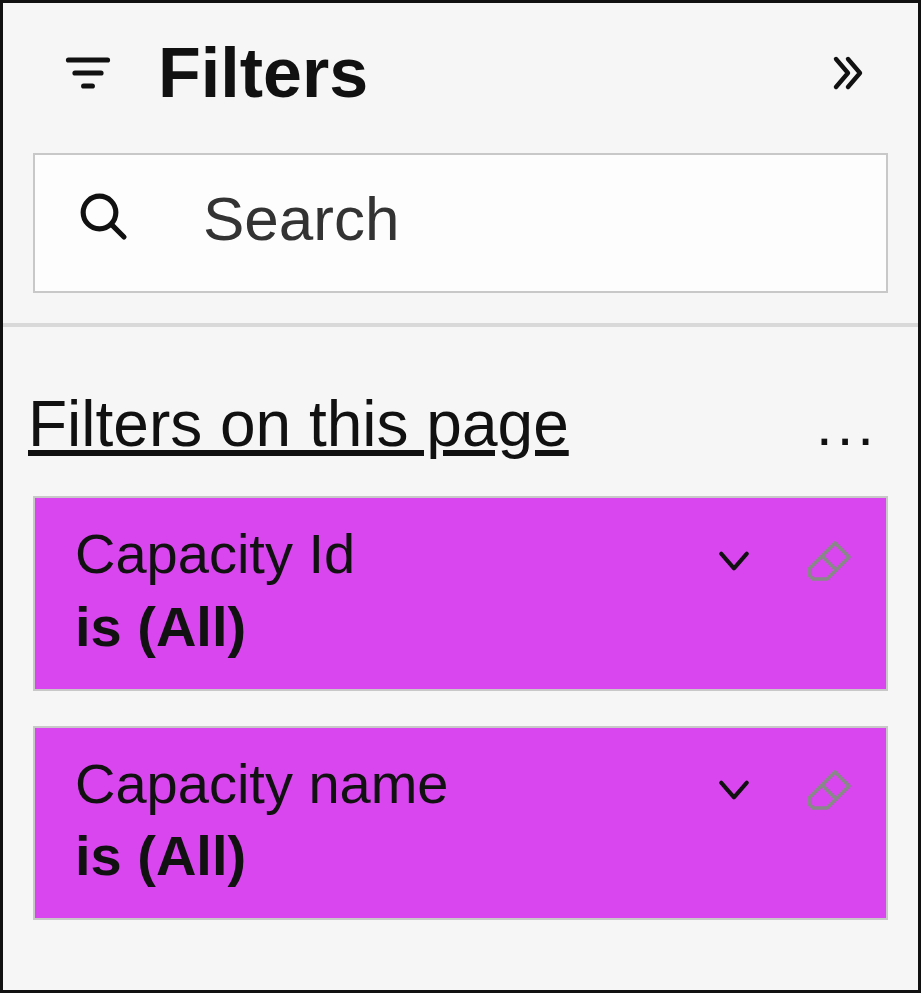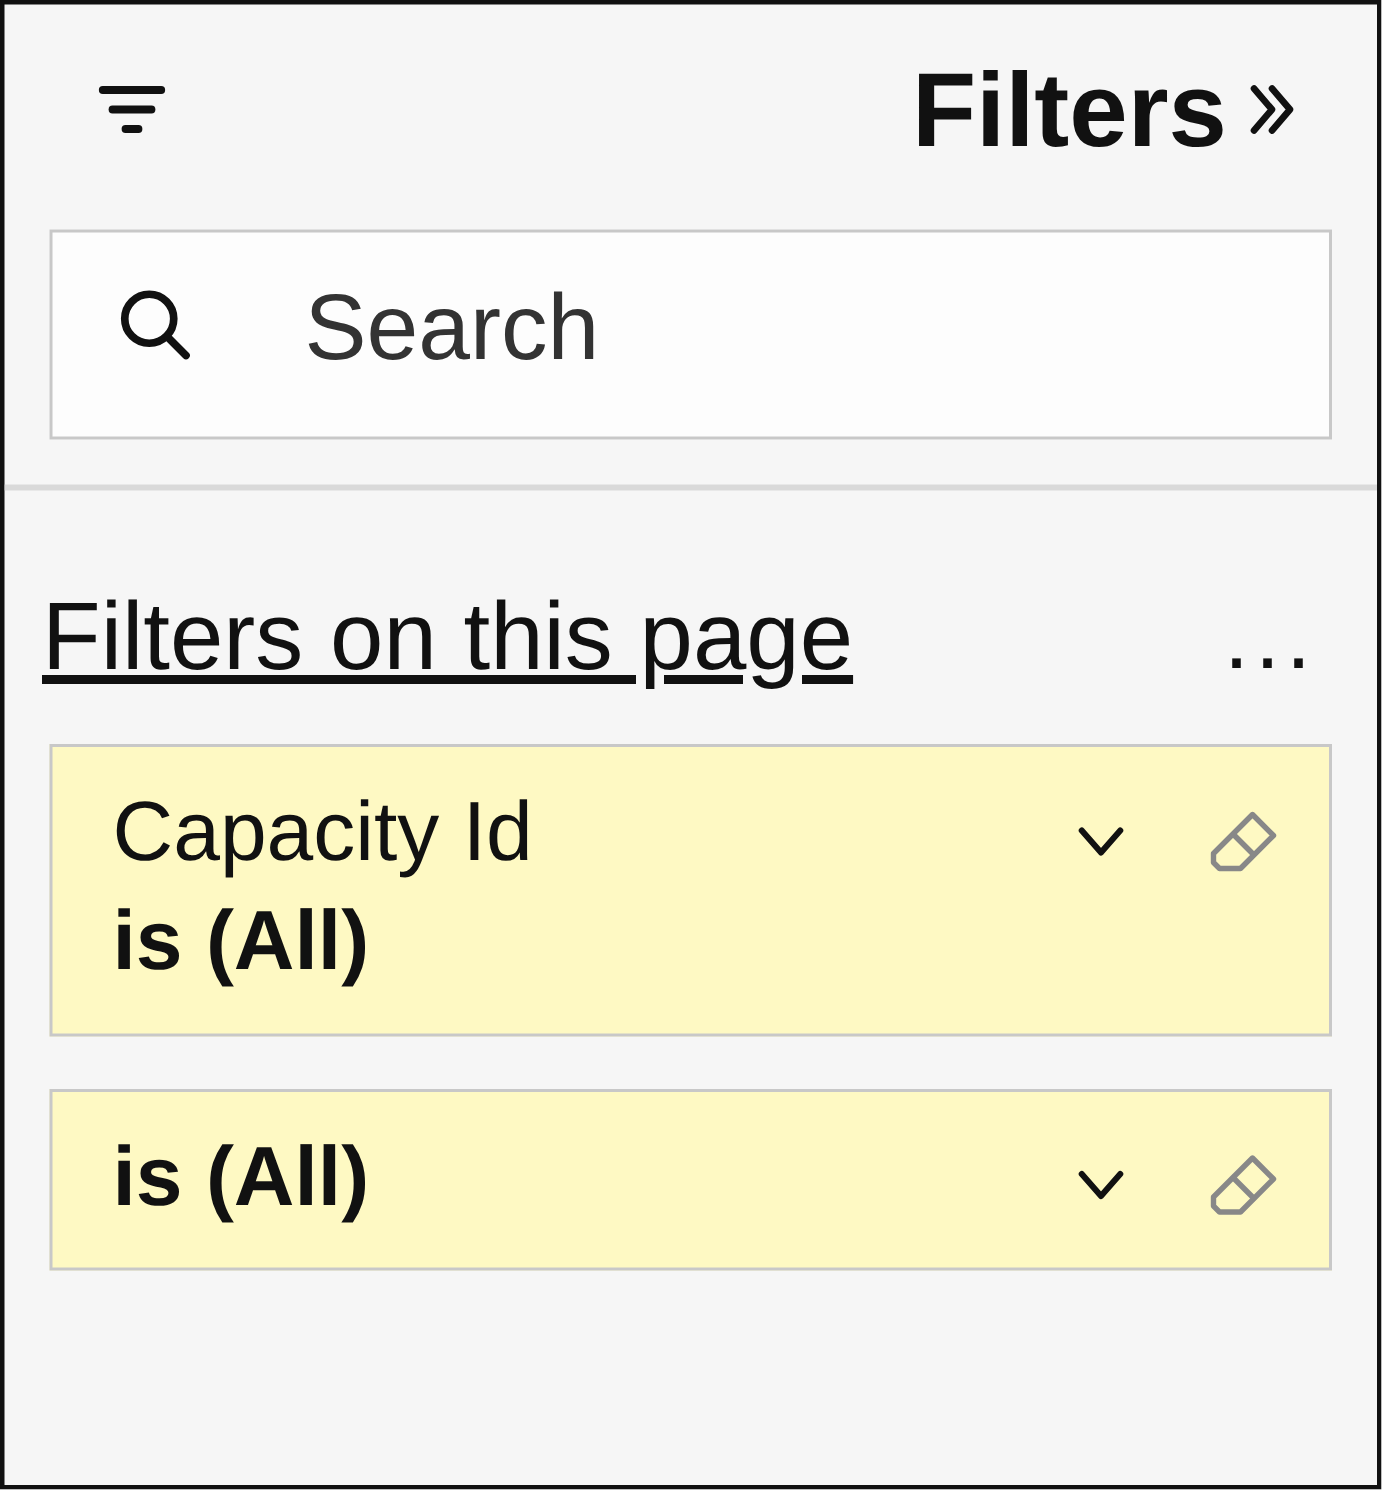--- a/index.html
+++ b/index.html
@@ -25,21 +25,20 @@
   }
   .filter-icon {
     width: 60px; height: 60px;
     display: flex; align-items: center; justify-content: center;
     margin-right: 40px;
   }
   .title {
     font-size: 70px;
     font-weight: 700;
     flex: 1;
-    text-align: right;
   }
   .collapse-btn {
     width: 60px; height: 60px;
     display: flex; align-items: center; justify-content: center;
     cursor: pointer;
   }
   
   .search-wrap {
     padding: 30px 30px 30px 30px;
   }
@@ -91,21 +90,21 @@
     font-size: 60px;
     letter-spacing: 4px;
     color: #111;
     cursor: pointer;
     padding-right: 10px;
   }
   
   .card {
     margin-top: 35px;
     border: 2px solid #c8c8c8;
-    background: #fef9c3;
+    background: #d946ef;
     display: flex;
     align-items: flex-start;
     padding: 20px 30px 25px 40px;
   }
   .card-text {
     flex: 1;
     display: flex;
     flex-direction: column;
   }
   .card-field {
@@ -185,20 +184,21 @@
           <svg viewBox="0 0 24 24" width="48" height="48" stroke="#888" stroke-width="1.8" fill="none" stroke-linejoin="round">
             <path d="M15 3 L22 10 L11 21 L4 21 L2 19 L2 16 Z"></path>
             <line x1="8" y1="9" x2="16" y2="17"></line>
           </svg>
         </span>
       </div>
     </div>
 
     <div class="card">
       <div class="card-text">
+        <div class="card-field">Capacity name</div>
         <div class="card-status">is (All)</div>
       </div>
       <div class="card-actions">
         <span class="chevron">
           <svg viewBox="0 0 24 24" width="44" height="44" stroke="#111" stroke-width="2.2" fill="none" stroke-linecap="round" stroke-linejoin="round">
             <polyline points="5 8 12 16 19 8"></polyline>
           </svg>
         </span>
         <span class="eraser">
           <svg viewBox="0 0 24 24" width="48" height="48" stroke="#888" stroke-width="1.8" fill="none" stroke-linejoin="round">

